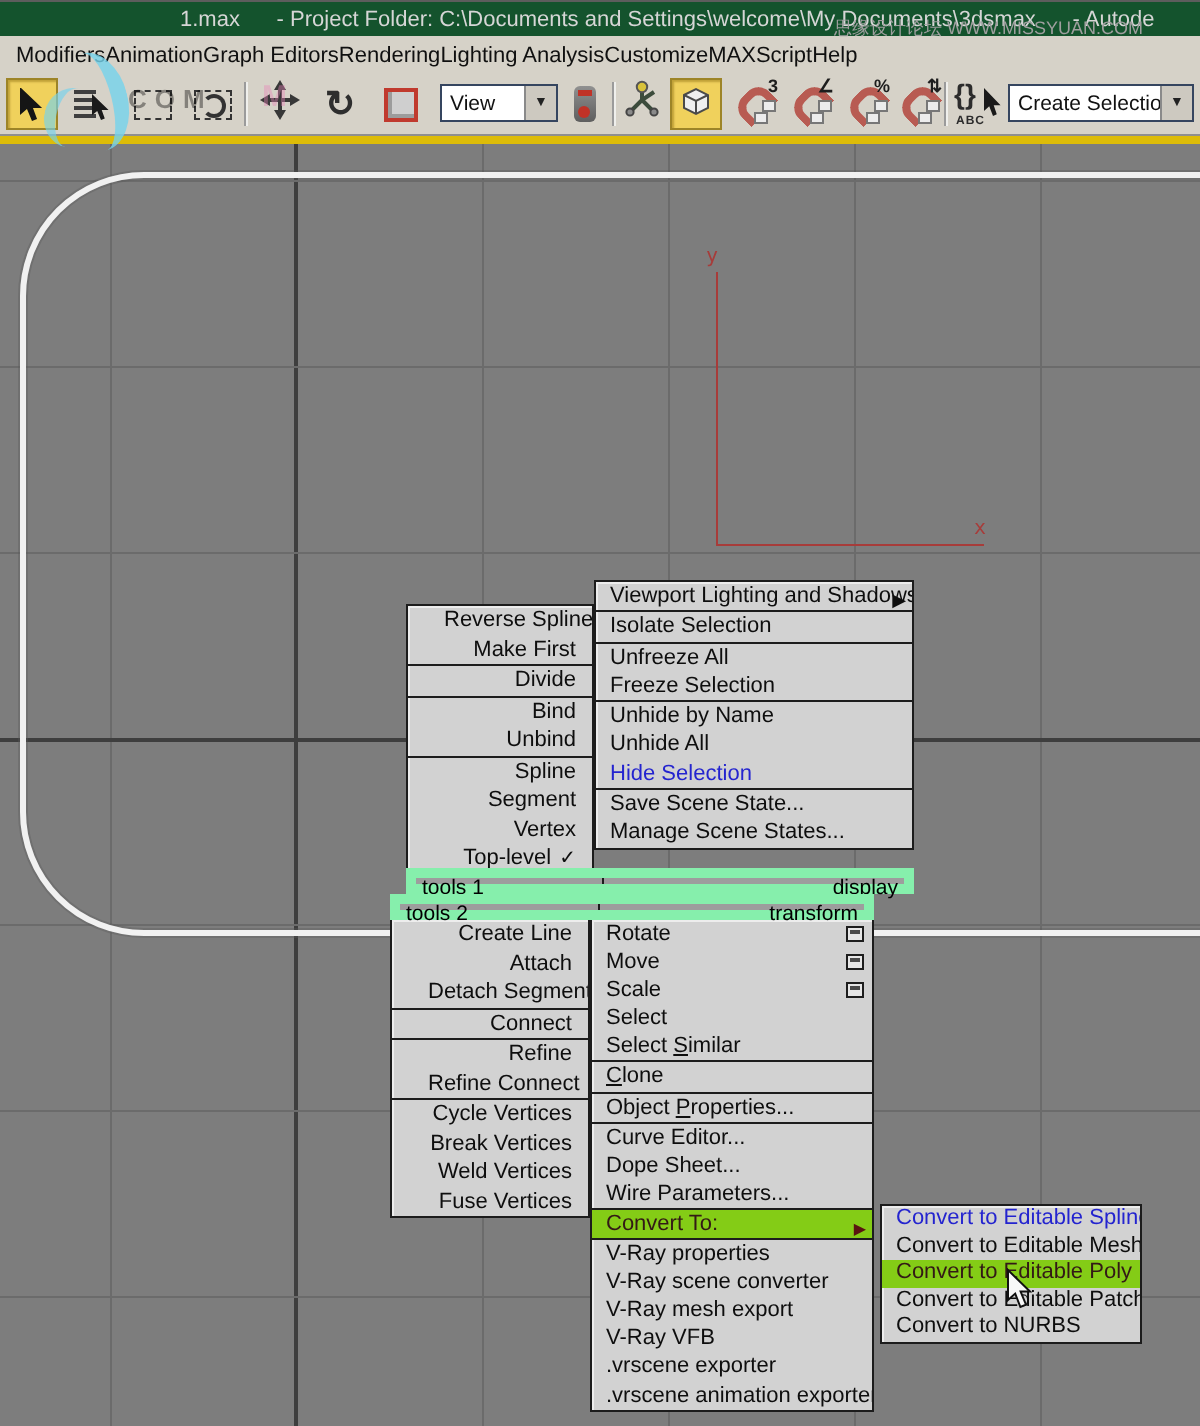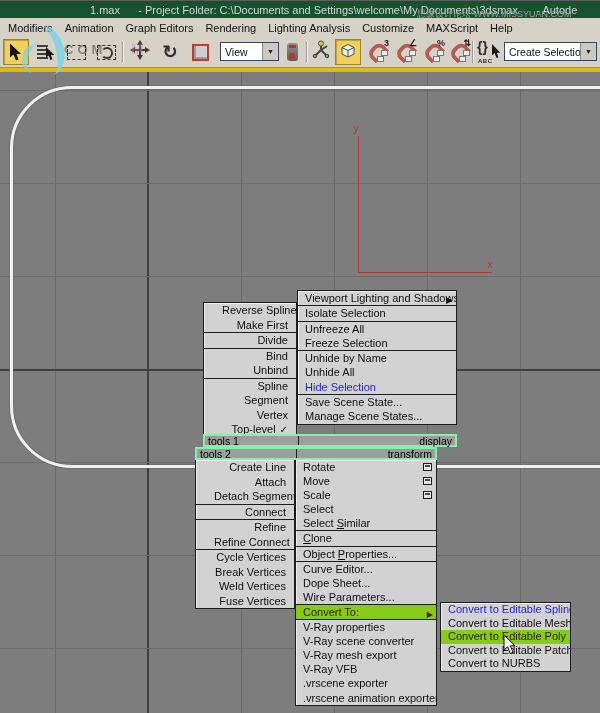--- a/index.html
+++ b/index.html
@@ -4,21 +4,21 @@
 <style>
   html,body{margin:0;padding:0;background:#555;}
   .screen{position:relative;width:600px;height:713px;overflow:hidden;font-family:"Liberation Sans",sans-serif;background:#7d7d7d;}
 
   
   .titlebar{position:absolute;left:0;top:0;width:600px;height:18px;background:#14532d;border-top:1px solid #5d5d5d;box-sizing:border-box;overflow:hidden;}
   .titlebar .title{position:absolute;left:90px;top:3px;font-size:11px;color:#d6d6d6;white-space:pre;}
   .wm-missyuan{position:absolute;left:417px;top:8px;font-size:9px;color:#9f9f9f;white-space:nowrap;z-index:60;letter-spacing:0px;}
 
   
-  .menubar{position:absolute;left:0;top:18px;width:600px;height:19px;background:#d6d2c8;display:flex;align-items:center;gap:12px;padding-left:8px;box-sizing:border-box;}
+  .menubar{position:absolute;left:0;top:18px;width:600px;height:19px;background:#d6d2c8;display:flex;align-items:center;padding-left:8px;box-sizing:border-box;}
   .mitem{font-size:11px;color:#101010;white-space:nowrap;}
 
   
   .toolbar{position:absolute;left:0;top:37px;width:600px;height:31px;background:#d6d2c8;border-bottom:1px solid #8f8f8f;box-sizing:border-box;}
   .tbtn{position:absolute;top:2px;width:26px;height:26px;display:flex;align-items:center;justify-content:center;}
   .tbtn.pressed{background:#f0d15c;border:1px solid #9d8427;box-sizing:border-box;box-shadow:inset 1px 1px 1px rgba(120,90,0,.4);}
   .tsep{position:absolute;top:4px;width:1px;height:22px;background:#9b9b9b;border-right:1px solid #efefec;}
   .cursor-glyph{width:12px;height:17px;background:#151515;clip-path:polygon(0% 0%,0% 82%,29% 65%,50% 100%,71% 94%,54% 62%,92% 62%);}
   .byname-icon{position:relative;width:18px;height:16px;}
   .byname-icon .lines{position:absolute;left:0;top:1px;width:11px;height:14px;background:repeating-linear-gradient(#3f3f3f 0 2px,transparent 2px 4px);}
@@ -85,21 +85,21 @@
   .m-ur{left:297px;top:290px;width:160px;}
   .m-ll{left:195px;top:459px;width:100px;}
   .m-lr{left:295px;top:459px;width:142px;}
   .m-sub{left:440px;top:602px;width:131px;z-index:11;}
   .arr{position:absolute;right:3px;top:0;font-size:8px;}
   .chk{padding-left:4px;font-size:10px;}
   .setbox{position:absolute;right:4px;top:3px;width:9px;height:8px;border:1px solid #1d1d1d;background:#e6e6e6;box-sizing:border-box;}
   .setbox::before{content:"";display:block;margin:1px;height:2px;background:#4a4a4a;}
   .u{text-decoration:underline;}
 
-  .qbar{position:absolute;display:flex;background:#9d9d9d;border:2px solid #86efac;box-sizing:border-box;z-index:12;font-size:10.5px;color:#000;height:13px;line-height:11px;}
+  .qbar{position:absolute;display:flex;background:#9d9d9d;border:5px solid #86efac;box-sizing:border-box;z-index:12;font-size:10.5px;color:#000;height:13px;line-height:11px;}
   .qbar .cl{padding-left:3px;box-sizing:border-box;border-right:1px solid #1c1c1c;}
   .qbar .cr{flex:1;text-align:right;padding-right:3px;}
   .bar1{left:203px;top:434px;width:254px;}
   .bar1 .cl{width:94px;}
   .bar2{left:195px;top:447px;width:242px;}
   .bar2 .cl{width:100px;}
 
   .mouse-cursor{position:absolute;left:503px;top:634px;z-index:20;}
 </style>
 </head>

